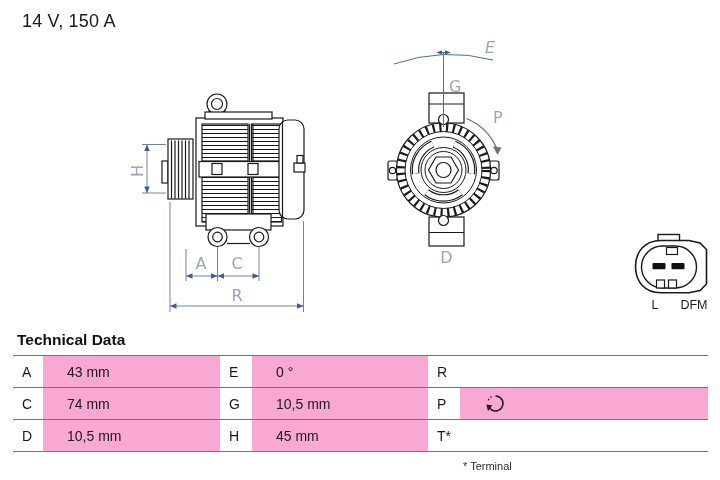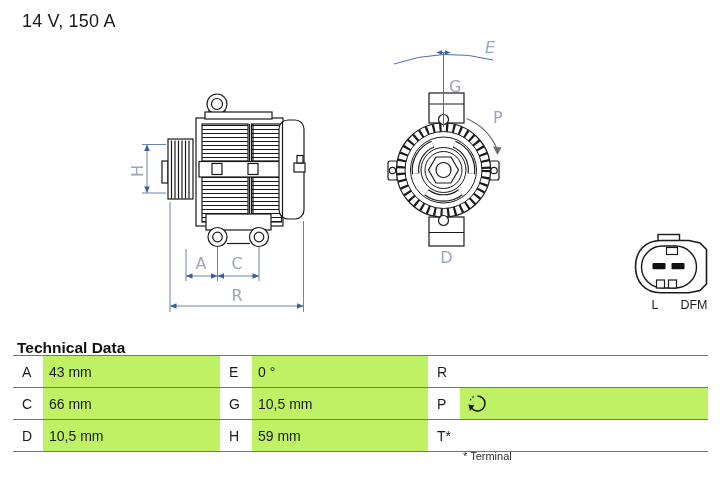--- a/index.html
+++ b/index.html
@@ -8,32 +8,32 @@
     font-family:"Liberation Sans", sans-serif;color:#1a1a1a;overflow:hidden;
   }
   .page-title{
     position:absolute;left:22px;top:11px;font-size:18px;letter-spacing:.2px;
     color:#1a1a1a;
     text-align:center;
   }
   .drawings{position:absolute;left:0;top:0;}
   .cad-label{font-family:"DejaVu Sans",sans-serif;font-size:16px;fill:#9aa6b8;}
   .table-title{
-    position:absolute;left:17px;top:339px;font-size:15.5px;font-weight:bold;color:#111;
+    position:absolute;left:17px;top:331px;font-size:15.5px;font-weight:bold;color:#111;
   }
   .tech-table{position:absolute;left:13px;top:355px;width:695px;}
   .t-row{
     display:grid;grid-template-columns:30px 177px 32px 176px 32px 248px;
     height:31px;border-top:1px solid #757575;
   }
   .t-row:last-child{border-bottom:1px solid #757575;}
   .t-cell{display:flex;align-items:center;font-size:14px;color:#1a1a1a;}
   .t-cell.key{background:#ffffff;padding-left:9px;}
-  .t-cell.val{background:#bef264;padding-left:6px;}
-  .footnote{position:absolute;left:463px;top:450px;font-size:11px;color:#2b2b2b;}
+  .t-cell.val{background:#f9a8d4;padding-left:24px;}
+  .footnote{position:absolute;left:463px;top:460px;font-size:11px;color:#2b2b2b;}
   .rot-icon{margin-left:2px;}
 </style>
 </head>
 <body>
 
 <div class="page-title">14 V, 150 A</div>
 
 <svg class="drawings" width="720" height="330" viewBox="0 0 720 330">
   <defs>
     <pattern id="fins" width="8" height="8" patternUnits="userSpaceOnUse">
@@ -179,34 +179,34 @@
 <div class="tech-table">
   <div class="t-row">
     <div class="t-cell key">A</div>
     <div class="t-cell val">43 mm</div>
     <div class="t-cell key">E</div>
     <div class="t-cell val">0 °</div>
     <div class="t-cell key">R</div>
   </div>
   <div class="t-row">
     <div class="t-cell key">C</div>
-    <div class="t-cell val">66 mm</div>
+    <div class="t-cell val">74 mm</div>
     <div class="t-cell key">G</div>
     <div class="t-cell val">10,5 mm</div>
     <div class="t-cell key">P</div>
     <div class="t-cell val">
       <svg class="rot-icon" width="20" height="19" viewBox="0 0 20 19">
         <path d="M 9.5 2 A 7.5 7.5 0 1 1 2.6 12.5" fill="none" stroke="#1a1a1a" stroke-width="1.6"></path>
         <path d="M 2.3 6.2 A 7.5 7.5 0 0 1 6.8 2.2" fill="none" stroke="#1a1a1a" stroke-width="1.4" stroke-dasharray="1.4 2"></path>
         <polygon points="2,17 0.4,10.6 6.4,11.4" fill="#1a1a1a"></polygon>
       </svg>
     </div>
   </div>
   <div class="t-row">
     <div class="t-cell key">D</div>
     <div class="t-cell val">10,5 mm</div>
     <div class="t-cell key">H</div>
-    <div class="t-cell val">59 mm</div>
+    <div class="t-cell val">45 mm</div>
     <div class="t-cell key">T*</div>
   </div>
 </div>
 
 <div class="footnote">* Terminal</div>
 
 </body></html>

